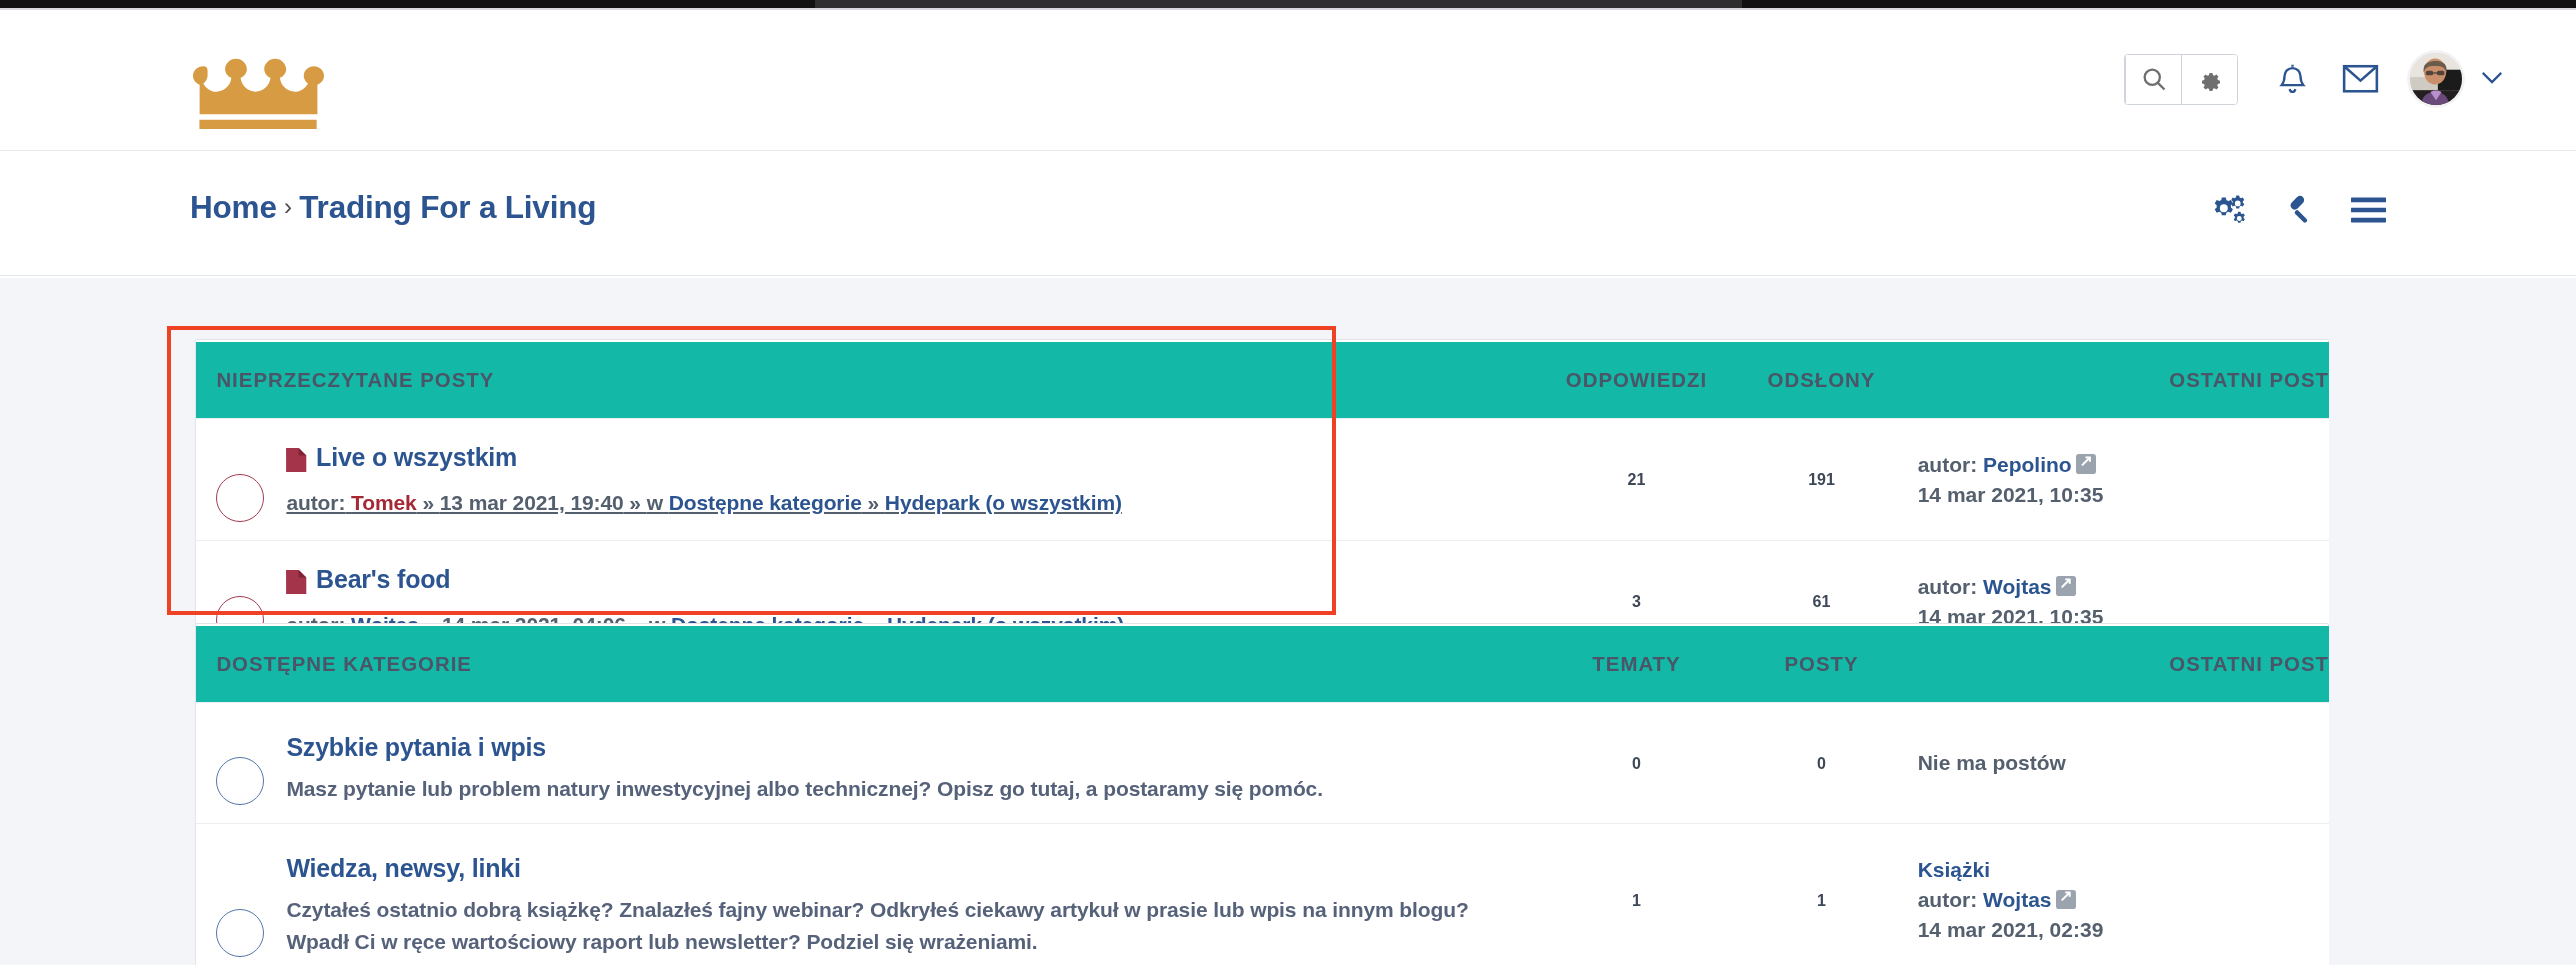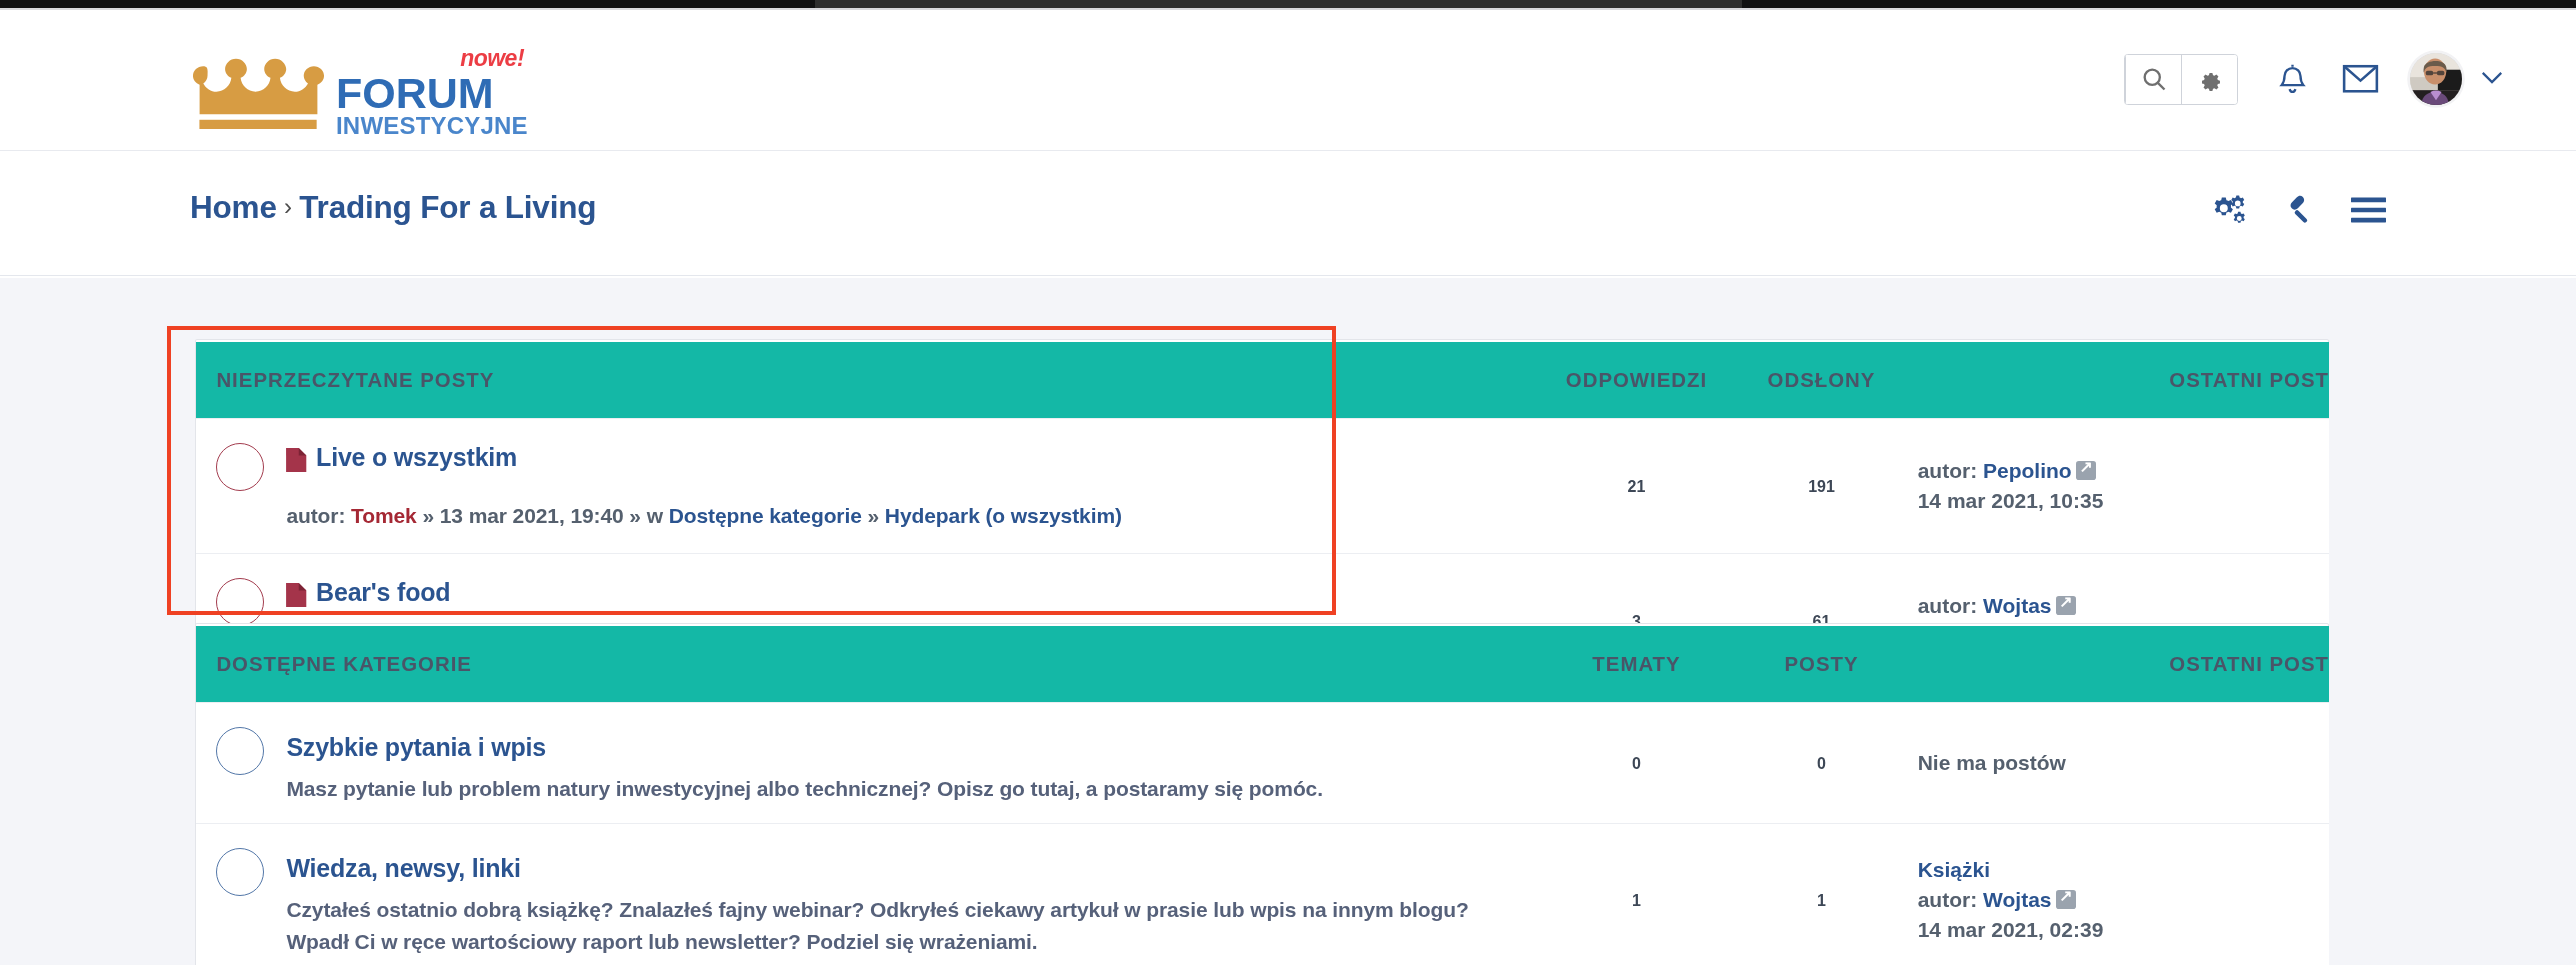--- a/index.html
+++ b/index.html
@@ -73,28 +73,28 @@
              letter-spacing:1px; text-transform:uppercase; background:#14b8a6;
              border-bottom:1.9px solid #eceef2; }
   thead th.h-name { text-align:left; padding-left:20.4px; }
   thead th.h-num  { text-align:center; }
   thead th.h-last { text-align:right; padding-left:3.7px; }
 
   tbody td { border-bottom:1.9px solid #eceef2; vertical-align:middle; background:#fff; }
   tbody tr:last-child td { border-bottom:none; }
 
   td.cell-name { padding:18.5px 18.5px 18.5px 20.4px; }
-  .row-flex { display:flex; align-items:flex-start; }
+  .row-flex { display:flex; align-items:flex-end; }
   .statcircle { flex:0 0 auto; width:48px; height:48px; border-radius:50%; border:1.9px solid #5377a8;
                 margin-right:22px; margin-top:5.6px; background:#fff; }
   .statcircle.unreadc { border-color:#a33c4e; }
   .titleline { display:flex; align-items:center; gap:9.3px; }
   .doc-ico { flex:0 0 auto; }
   .t-title { font-size:25px; font-weight:bold; color:#2b5490; text-decoration:none; letter-spacing:-0.2px;}
-  .t-meta { font-size:21px; color:#55606e; margin-top:19px; letter-spacing:-0.1px; }
+  .t-meta { font-size:21px; color:#55606e; margin-top:6px; letter-spacing:-0.1px;text-decoration:underline; }
   .t-meta a { text-decoration:none; color:#2b5490; }
   .t-meta a.author-red { color:#a52834; font-weight:bold; }
   .c-desc { font-size:21px; color:#56617a; margin-top:6.5px; line-height:31.5px; letter-spacing:-0.1px;
             max-width:1246px; }
   .c-title { font-size:25px; font-weight:bold; color:#2b5490; text-decoration:none; letter-spacing:-0.2px;}
 
   td.cell-num { text-align:center; font-size:16px; color:#3d4756; }
   td.cell-last { padding:16.7px 9.3px 16.7px 3.7px; font-size:21px; color:#55606e; line-height:30px; }
   td.cell-last a { color:#2b5490; text-decoration:none; }
   td.cell-last .lp-topic { font-weight:bold; color:#2b5490; display:block; }
@@ -119,25 +119,20 @@
   <div class="topbar-line"></div>
 
   <div class="header">
 
     <div class="logo">
       <div class="crown">
         <svg width="137" height="72" viewBox="0 0 148 78">
           <path fill="#d79c43" d="M14 10c-6 0-11 4.6-11 10.4 0 4.4 3 8.2 7.2 9.6V62h127.6V30c4.2-1.4 7.2-5.2 7.2-9.6C145 14.6 140 10 134 10c-6 0-11 4.6-11 10.4 0 3.4 1.8 6.4 4.6 8.2-3 5.4-8.2 9-14.2 9-8.4 0-15.4-6.6-16.2-15 4-1.6 6.8-5.3 6.8-9.6C103.8 7.4 98.6 2 92 2s-11.8 5.4-11.8 11c0 4.3 2.8 8 6.8 9.6-.8 8.4-7.8 15-16.2 15-8.4 0-15.4-6.6-16.2-15 4-1.6 6.8-5.3 6.8-9.6C61.4 7.4 56.2 2 49.6 2S37.8 7.4 37.8 13c0 4.3 2.8 8 6.8 9.6-.8 8.4-7.8 15-16.2 15-6 0-11.2-3.6-14.2-9 2.8-1.8 4.6-4.8 4.6-8.2C18.8 14.6 20 10 14 10z"></path>
           <rect x="10" y="68" width="127" height="10" fill="#d79c43"></rect>
         </svg>
-      </div>
-      <div class="logo-text">
-        <div class="nowe">nowe!</div>
-        <div class="forum">FORUM</div>
-        <div class="inwest">INWESTYCYJNE</div>
       </div>
     </div>
 
     <div class="header-right">
 
       <div class="searchbox">
         <div class="sbtn">
           <svg width="28" height="28" viewBox="0 0 24 24" fill="none" stroke="#6f6f6f" stroke-width="2">
             <circle cx="10.5" cy="10.5" r="6.5"></circle>
               <line x1="15.3" y1="15.3" x2="21" y2="21"></line>

